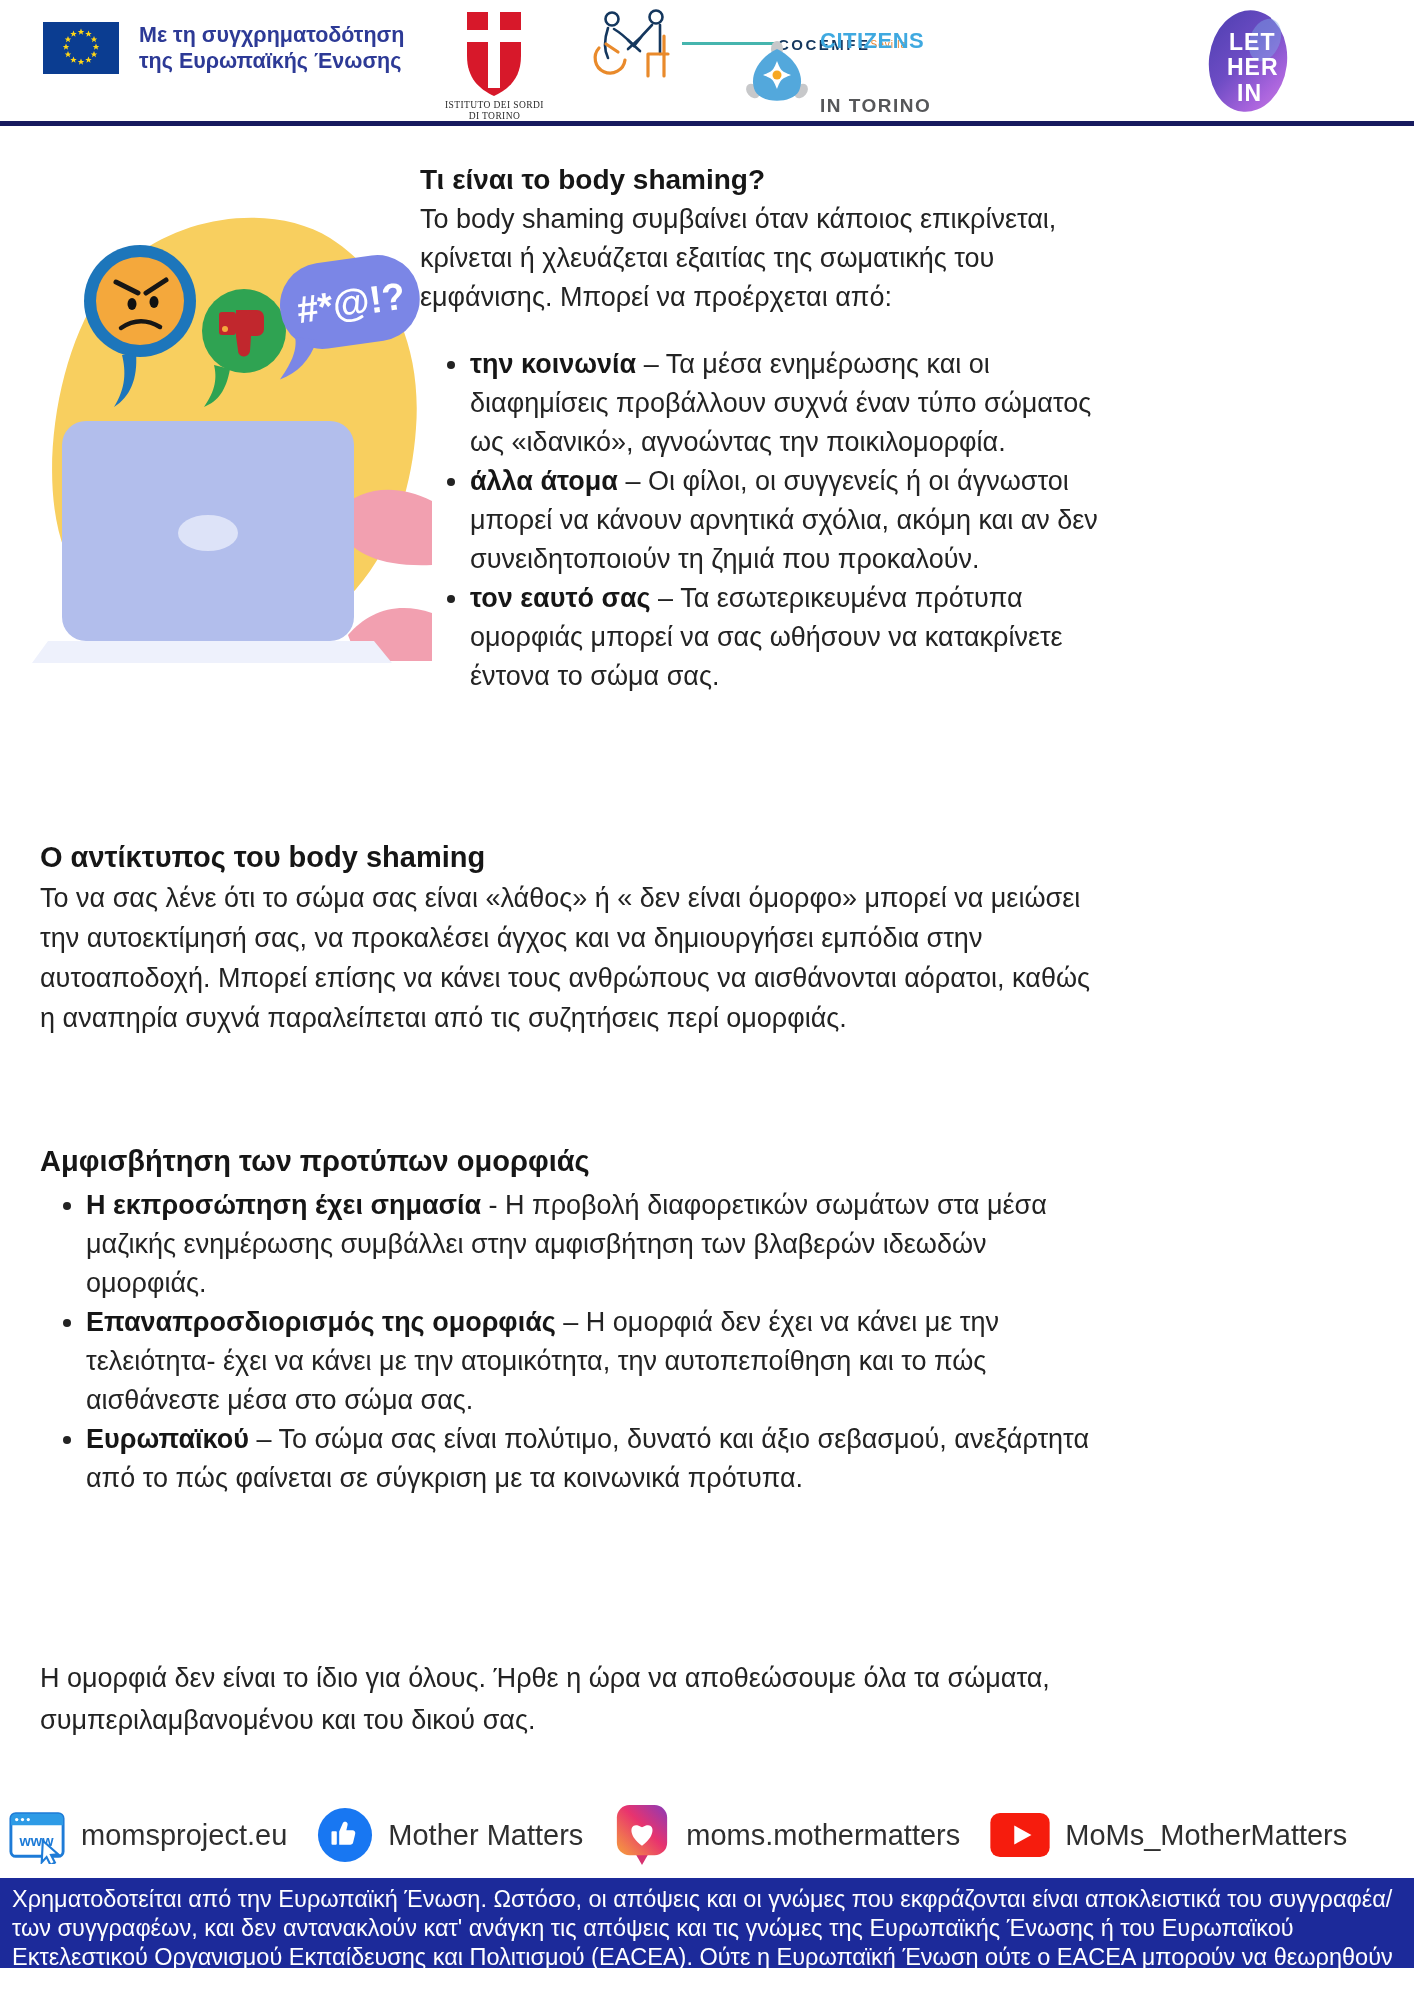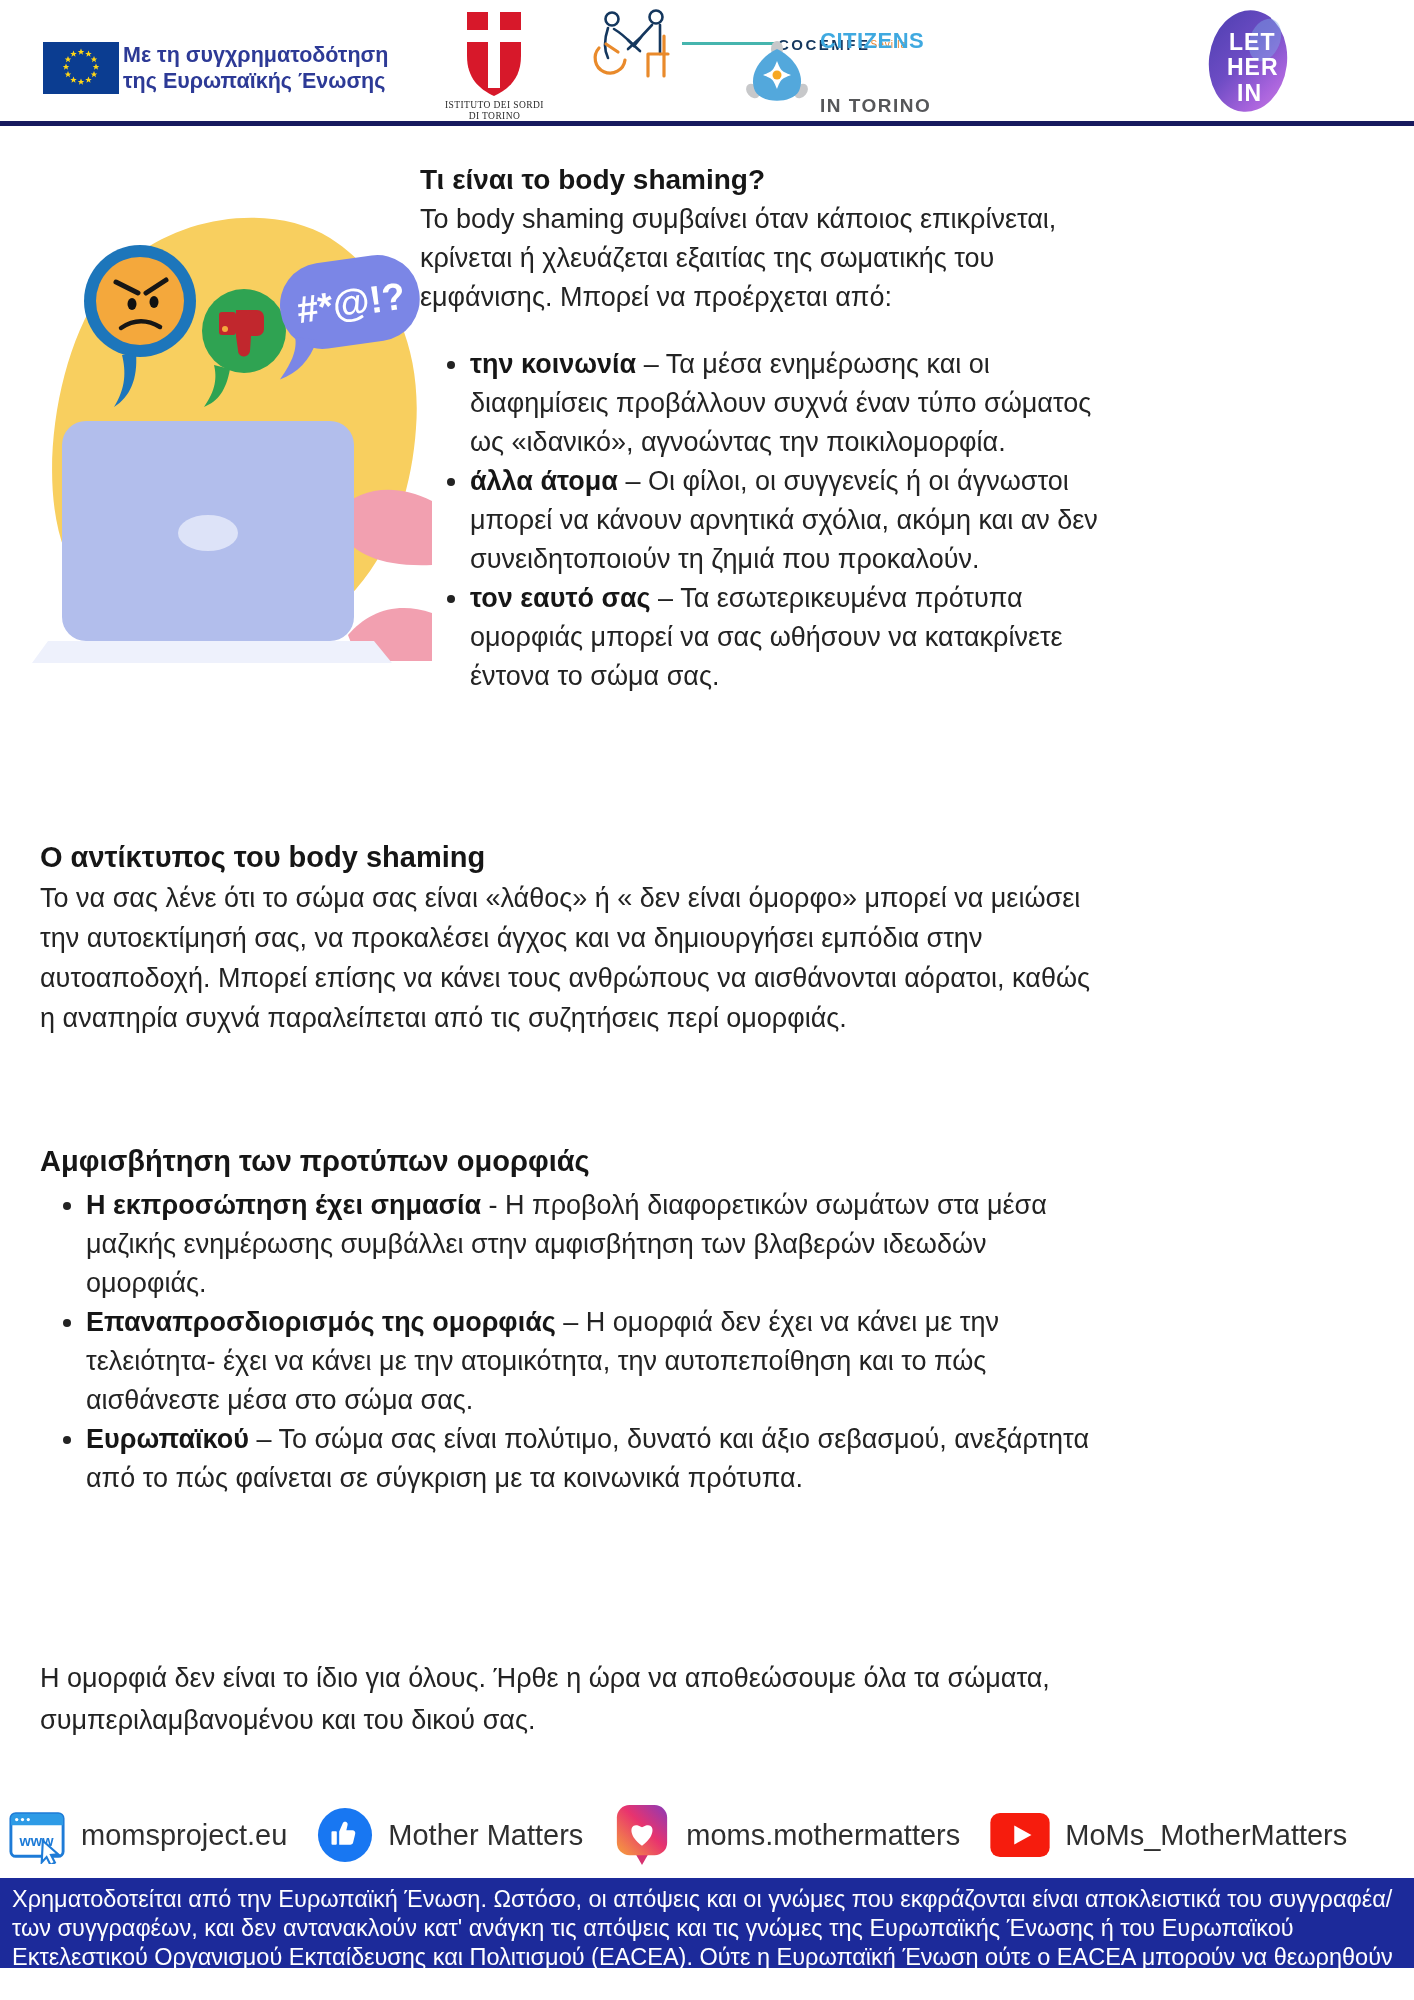--- a/index.html
+++ b/index.html
@@ -4,21 +4,21 @@
 <style>
   html,body { margin:0; padding:0; background:#888; }
   .page {
     position:relative; width:1414px; height:2000px; margin:0 auto;
     background:#ffffff; overflow:hidden;
     font-family:"Liberation Sans","DejaVu Sans",sans-serif; color:#232323;
   }
   
   .header { position:absolute; top:0; left:0; width:100%; height:121px; background:#fff; }
   .logo { position:absolute; display:flex; align-items:center; }
-  .eu-logo { left:28px; top:42px; gap:4px;padding-left:15px; }
+  .eu-logo { left:28px; top:22px; gap:20px;padding-left:15px; }
   .eu-text { font-weight:bold; color:#2d3a96; font-size:21.5px; line-height:26px; }
   .sordi { left:445px; top:10px; flex-direction:column; align-items:center; }
   .sordi-caption { font-family:"Liberation Serif","DejaVu Serif",serif; font-size:9.5px; line-height:11px;
                    color:#2b2b2b; text-align:center; letter-spacing:.4px; margin-top:2px; }
   .cocemfe { left:586px; top:8px; flex-direction:row; align-items:center; }
   .cocemfe-rule { width:96px; border-top:3px solid #46b5ae; margin:2px 0 4px; }
   .cocemfe-name { font-size:15px; font-weight:bold; letter-spacing:2.5px; color:#14375e; }
   .cocemfe-sub { font-size:10px; color:#e8832c; letter-spacing:1px; margin-top:1px; }
   .cip { left:744px; top:30px; gap:10px; }
   .cip-text { display:flex; flex-direction:column; line-height:1;gap:41px; }

